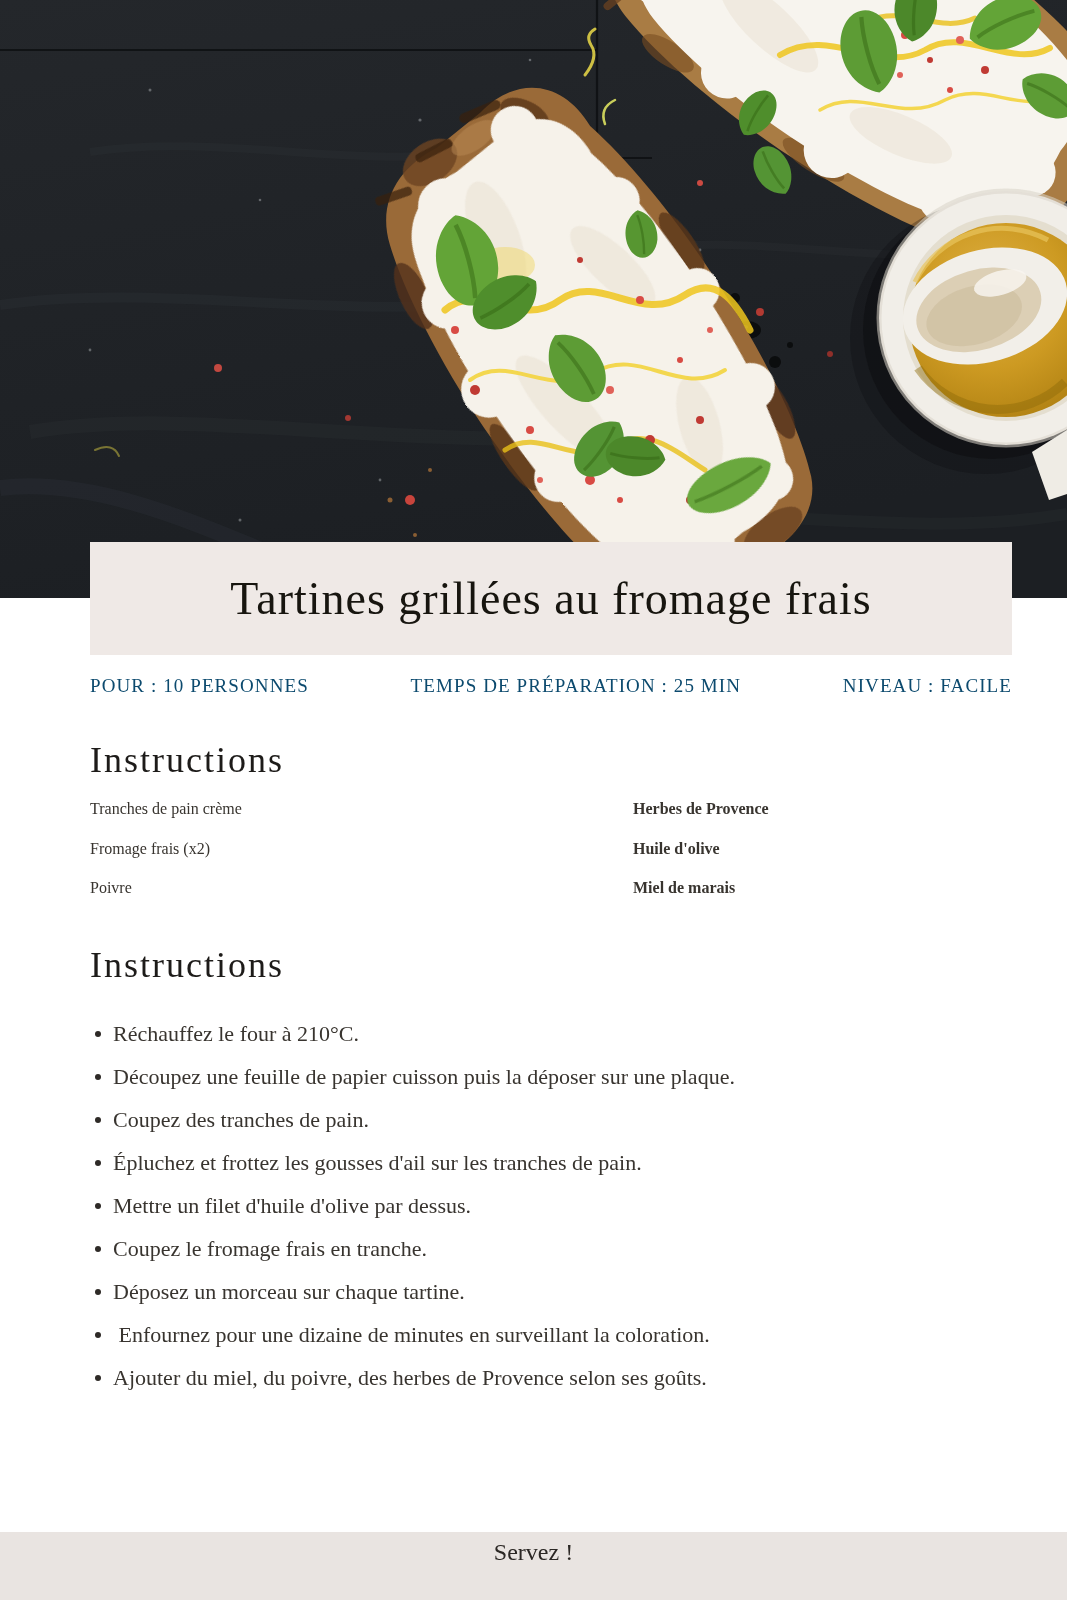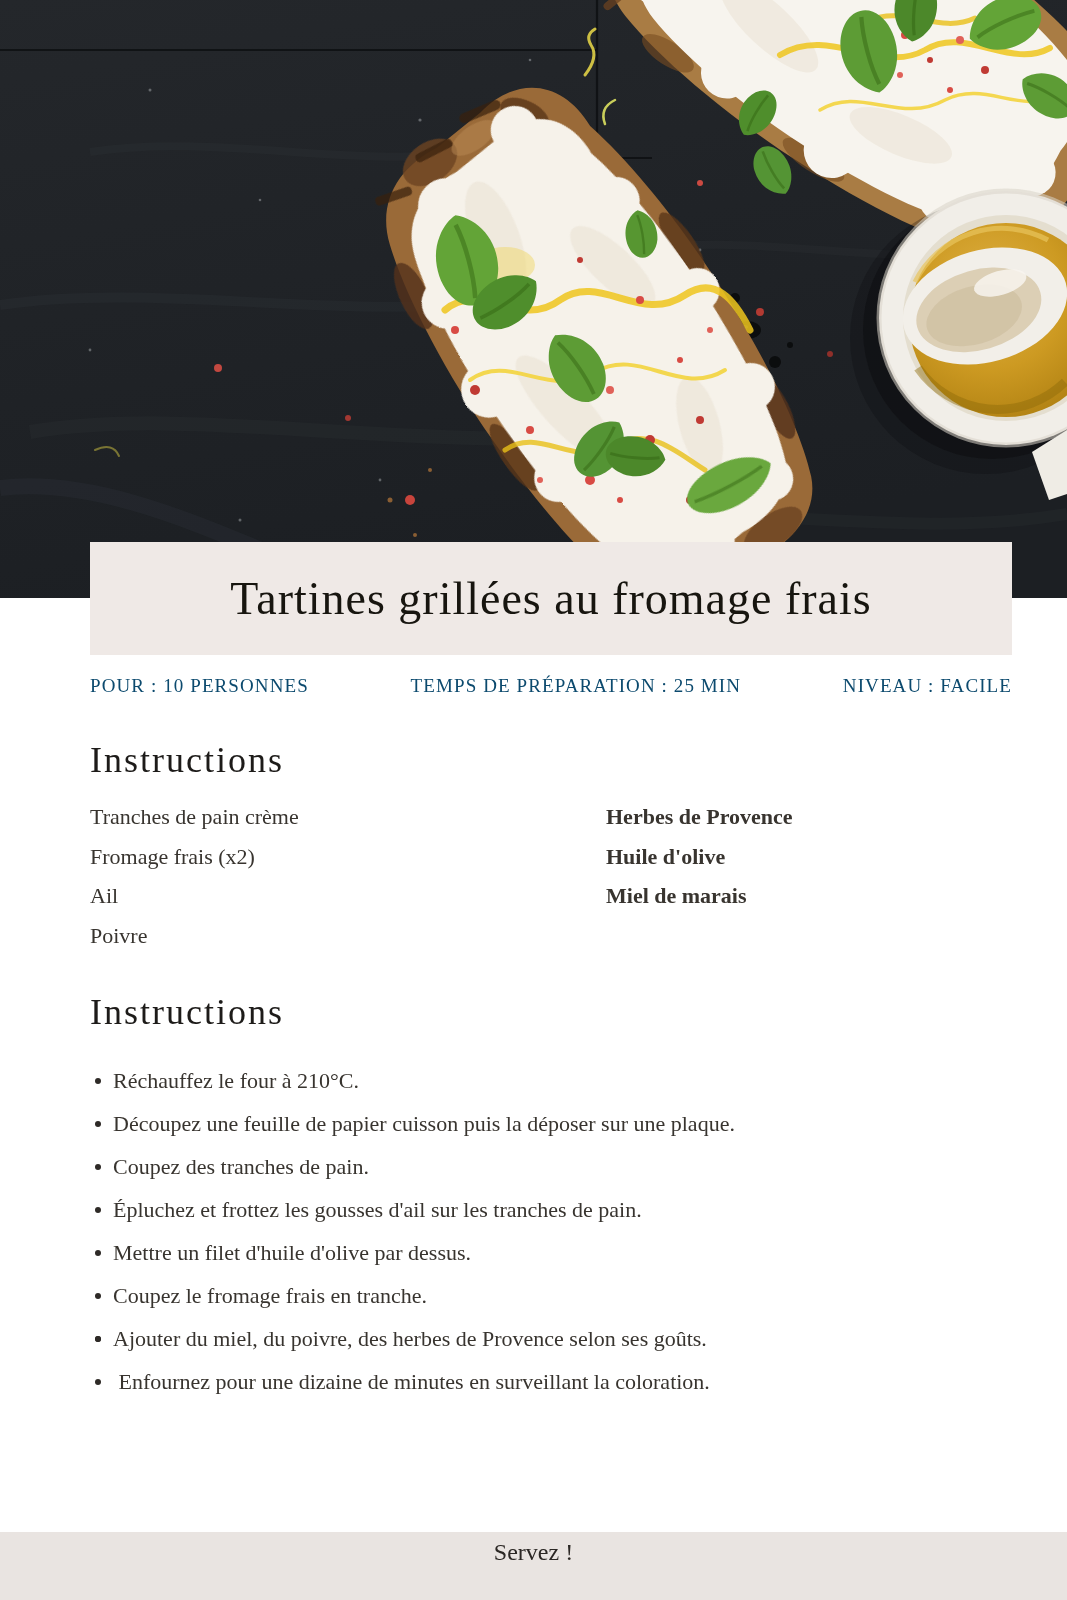--- a/index.html
+++ b/index.html
@@ -27,21 +27,21 @@
     margin-top:20px; display:flex; justify-content:space-between;
     font-size:19px; letter-spacing:1.1px; color:#0c4a6e; white-space:nowrap;
   }
   h2{
     margin:0; font-size:36px; font-weight:normal; letter-spacing:2px;
     color:var(--heading-text);
   }
   .h-ing{margin-top:42px;}
   .h-ins{margin-top:36px;}
   ul{list-style:none; margin:0; padding:0;}
-  .cols{display:flex; margin-top:16px; font-size:22px;}
+  .cols{display:flex; margin-top:8px; font-size:16px;gap:27px;}
   .cols ul:first-child{flex:0 0 516px;}
   .cols ul:last-child{flex:1;font-weight:bold;}
   .cols li{line-height:39.5px;}
   .steps{margin-top:26px; font-size:22px;}
   .steps li{position:relative; padding-left:23px; line-height:43px;}
   .steps .dot{
     position:absolute; left:5px; top:19px; width:6px; height:6px;
     border-radius:50%; background:#2e2a27;
   }
   .steps .stext{white-space:pre-wrap;margin-top:8px;}
@@ -294,21 +294,20 @@
 
     <h2 class="h-ing">Instructions</h2>
 
     <div class="cols">
       <ul>
 
           <li><span>Tranches de pain crème</span></li>
 
           <li><span>Fromage frais (x2)</span></li>
 
-          <li><span>Ail</span></li>
 
           <li><span>Poivre</span></li>
         </ul>
       <ul>
 
           <li><span>Herbes de Provence</span></li>
 
           <li><span>Huile d'olive</span></li>
 
           <li><span>Miel de marais</span></li>
@@ -344,30 +343,31 @@
           <span class="stext">Mettre un filet d'huile d'olive par dessus.</span>
         </li>
 
         <li>
           <span class="dot"></span>
           <span class="stext">Coupez le fromage frais en tranche.</span>
         </li>
 
         <li>
           <span class="dot"></span>
+          <span class="stext">Déposez un morceau sur chaque tartine.</span>
+        </li>
+
+        <li>
+          <span class="dot"></span>
+          <span class="stext"> Enfournez pour une dizaine de minutes en surveillant la coloration.</span>
         </li>
 
         <li>
           <span class="dot"></span>
           <span class="stext">Ajouter du miel, du poivre, des herbes de Provence selon ses goûts.</span>
-        </li>
-
-        <li>
-          <span class="dot"></span>
-          <span class="stext"> Enfournez pour une dizaine de minutes en surveillant la coloration.</span>
         </li>
       </ul>
 
   </div>
 
   <div class="footer">
     <span>Servez !</span>
   </div>
 
 </div>

